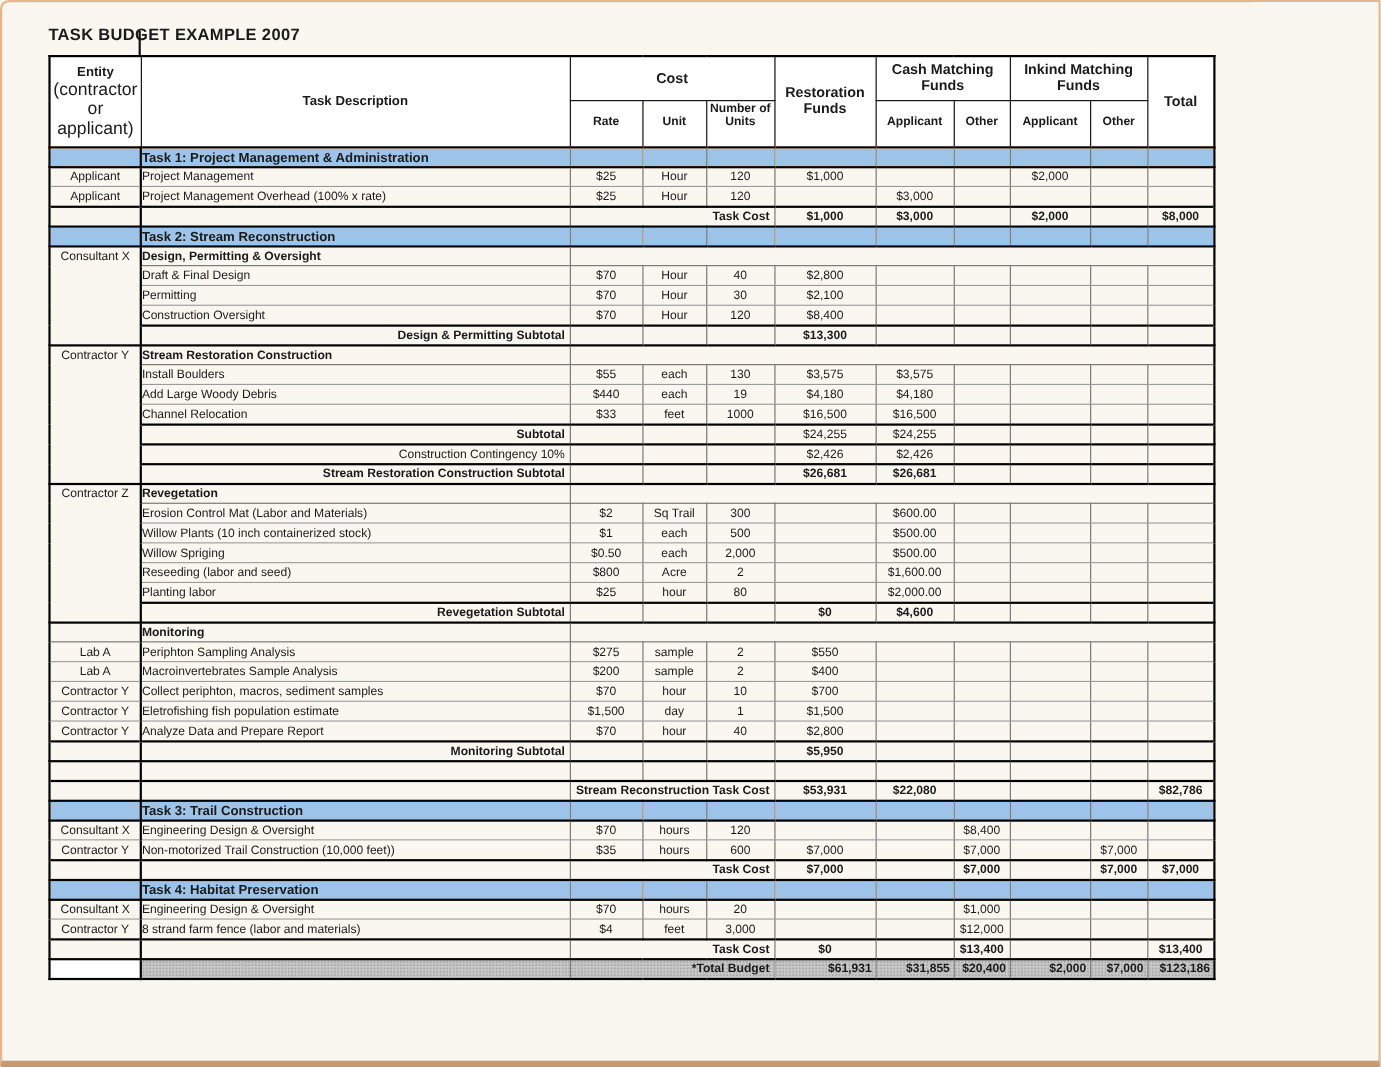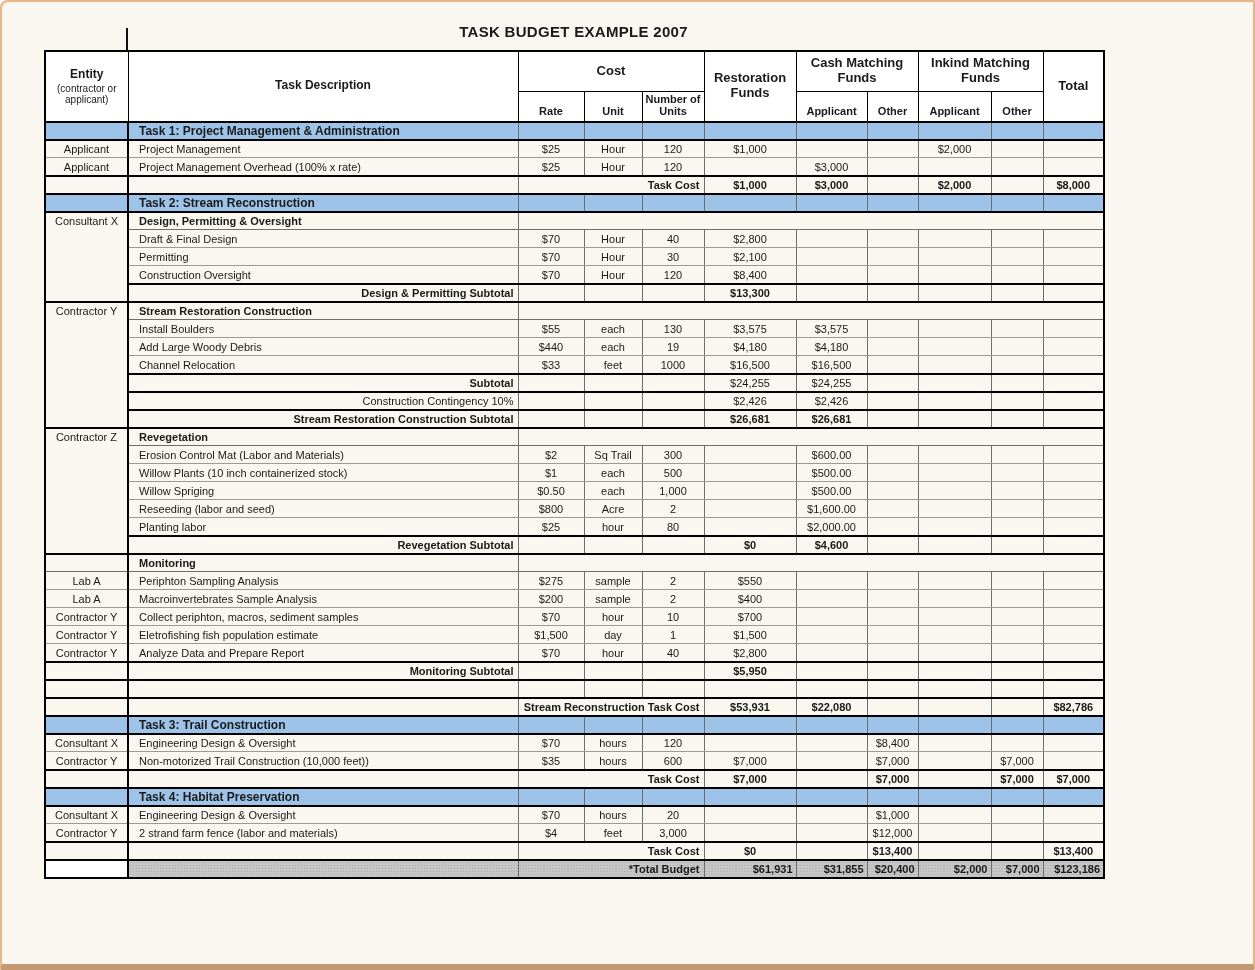--- a/index.html
+++ b/index.html
@@ -9,50 +9,50 @@
     font-family:"Liberation Sans", sans-serif;
     color:#1a1a1a;overflow:hidden;
   }
   .frame{
     position:absolute;inset:0;box-sizing:border-box;
     border:2px solid #e6b58a;border-bottom:6px solid #c49a72;
     border-radius:8px 2px 2px 2px;pointer-events:none;
   }
   .title{
     position:absolute;left:44px;top:23px;width:1059px;
-    text-align:center;font-size:15px;font-weight:bold;letter-spacing:.3px;
+    font-size:15px;font-weight:bold;letter-spacing:.3px;
   }
   .title-divider{
     position:absolute;left:126px;top:28px;width:2px;height:23px;background:#111;
   }
   table.budget{
     position:absolute;left:44px;top:50px;width:1059px;
     border-collapse:collapse;table-layout:fixed;
     border:2px solid #000;
     font-size:11px;
   }
   td,th{overflow:hidden;white-space:nowrap;box-sizing:border-box;}
   
   thead th{
     border:1.5px solid #000;background:#fff;
     font-size:12px;font-weight:bold;text-align:center;padding:1px 2px;
     white-space:normal;line-height:1.15;vertical-align:middle;
   }
   thead tr.h1 th{height:40px;}
-  thead tr.h2 th{height:26px;vertical-align:bottom;padding-bottom:3px;font-size:11px;}
+  thead tr.h2 th{height:26px;vertical-align:bottom;padding-bottom:15px;font-size:11px;}
   th.big{font-size:13px;}
-  .hentity .sub{font-weight:normal;font-size:10px;line-height:1.1;margin-top:1px;}
+  .hentity .sub{font-weight:normal;font-size:16px;line-height:1.1;margin-top:1px;}
   
   tbody td{
     border:1px solid #6e6e6e;height:18px;padding:0 3px;
   }
   tbody tr.data td{border-top-color:#9a9a9a;border-bottom-color:#9a9a9a;}
   .ecell{border-left:2px solid #000;border-right:2px solid #000;text-align:center;}
   td:last-child{border-right:2px solid #000;}
-  .desc{padding-left:10px;}
+  .desc{padding-left:0;}
   .c{text-align:center;}
   .b{font-weight:bold;}
   .rlabel{text-align:right;padding-right:4px;}
   .mcell{border-color:#6e6e6e;}
   
   tr.task_header td, tr.task_cost td, tr.total_budget td,
   tr.subtotal:not(.light) td{
     border-top:2px solid #000;border-bottom:2px solid #000;
   }
   tr.task_header td{background:#9dc3e9;}
@@ -344,21 +344,21 @@
         <td class="c"></td>
         <td class="c"></td>
         <td class="c"></td>
         <td class="c"></td>
       </tr>
       <tr class="data">
         <td class="ecell cont"></td>
         <td class="desc">Willow Spriging</td>
         <td class="c">$0.50</td>
         <td class="c">each</td>
-        <td class="c">1,000</td>
+        <td class="c">2,000</td>
         <td class="c"></td>
         <td class="c">$500.00</td>
         <td class="c"></td>
         <td class="c"></td>
         <td class="c"></td>
         <td class="c"></td>
       </tr>
       <tr class="data">
         <td class="ecell cont"></td>
         <td class="desc">Reseeding (labor and seed)</td>
@@ -576,21 +576,21 @@
         <td class="c">20</td>
         <td class="c"></td>
         <td class="c"></td>
         <td class="c">$1,000</td>
         <td class="c"></td>
         <td class="c"></td>
         <td class="c"></td>
       </tr>
       <tr class="data">
         <td class="ecell">Contractor Y</td>
-        <td class="desc">2 strand farm fence (labor and materials)</td>
+        <td class="desc">8 strand farm fence (labor and materials)</td>
         <td class="c">$4</td>
         <td class="c">feet</td>
         <td class="c">3,000</td>
         <td class="c"></td>
         <td class="c"></td>
         <td class="c">$12,000</td>
         <td class="c"></td>
         <td class="c"></td>
         <td class="c"></td>
       </tr>

